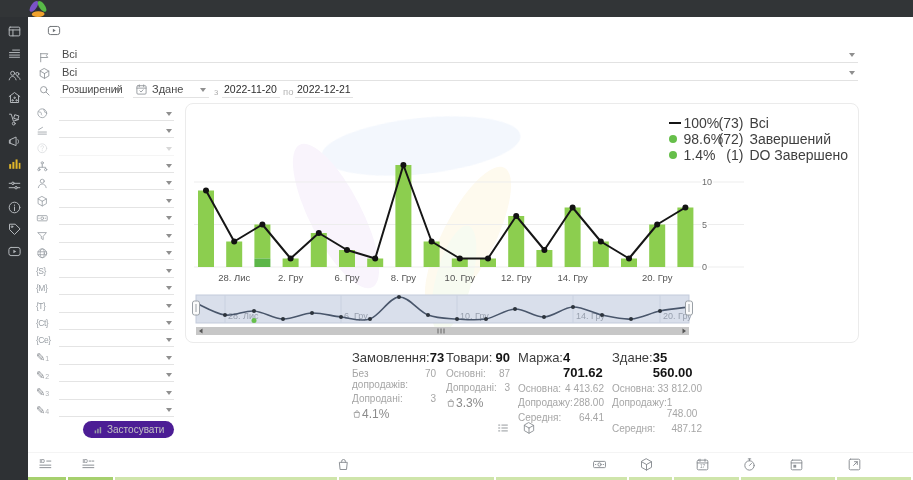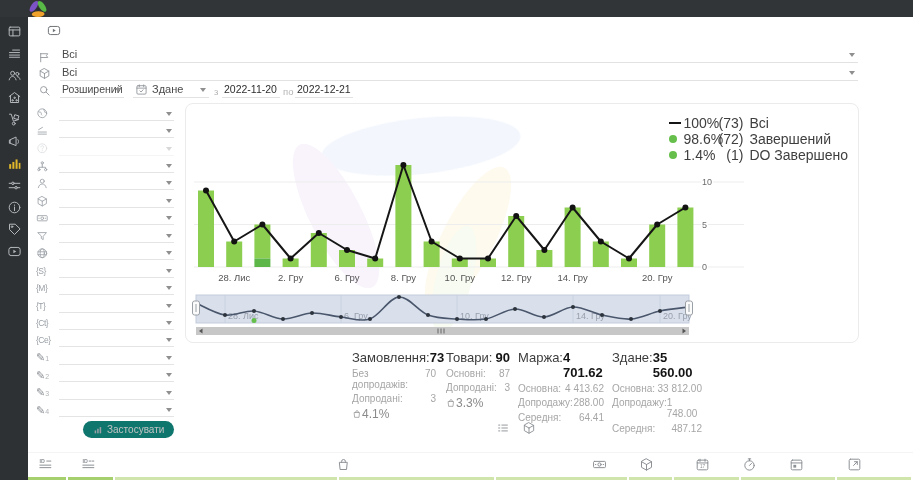--- a/index.html
+++ b/index.html
@@ -31,21 +31,21 @@
   .frow{position:relative;height:17.45px;display:flex;align-items:center;}
   .frow.disabled{opacity:.35;}
   .ficon{width:23px;height:13px;color:#9aa0a6;flex:0 0 23px;display:flex;align-items:center;}
   .ficon svg{width:12.5px;height:12.5px;}
   .braces{font-size:8.5px;color:#9aa0a6;letter-spacing:-0.5px;}
   .pencil{font-size:11px;color:#8f9398;}
   .pencil .sub{font-size:7px;color:#b0b3b7;}
   .fline{position:relative;flex:1;height:13px;border-bottom:1px solid #e4e4e4;cursor:pointer;}
   .fline .caret{right:2px;top:5px;}
   .applybtn{position:absolute;left:83px;top:421px;height:17px;padding:0 10px;border:none;border-radius:9px;
-    background:#0f766e;color:#c3c3c3;font-size:10px;font-family:"Liberation Sans",sans-serif;
+    background:#4c1d95;color:#c3c3c3;font-size:10px;font-family:"Liberation Sans",sans-serif;
     display:flex;align-items:center;gap:4px;cursor:pointer;}
   .applybtn svg{width:10px;height:10px;}
   
   .card{position:absolute;left:185px;top:103px;width:674px;height:240px;background:#fff;
     border:1px solid #ebebeb;border-radius:8px;box-sizing:border-box;}
   .wmark,.chartsvg{position:absolute;left:0;top:0;}
   .legend{position:absolute;right:10px;top:12px;font-size:14px;color:#3f3f3f;}
   .lrow{display:flex;align-items:center;height:14px;margin-bottom:2px;}
   .lmark{width:14px;display:flex;justify-content:flex-start;align-items:center;flex:0 0 14px;}
   .lline{width:12px;height:2px;background:#151515;}

